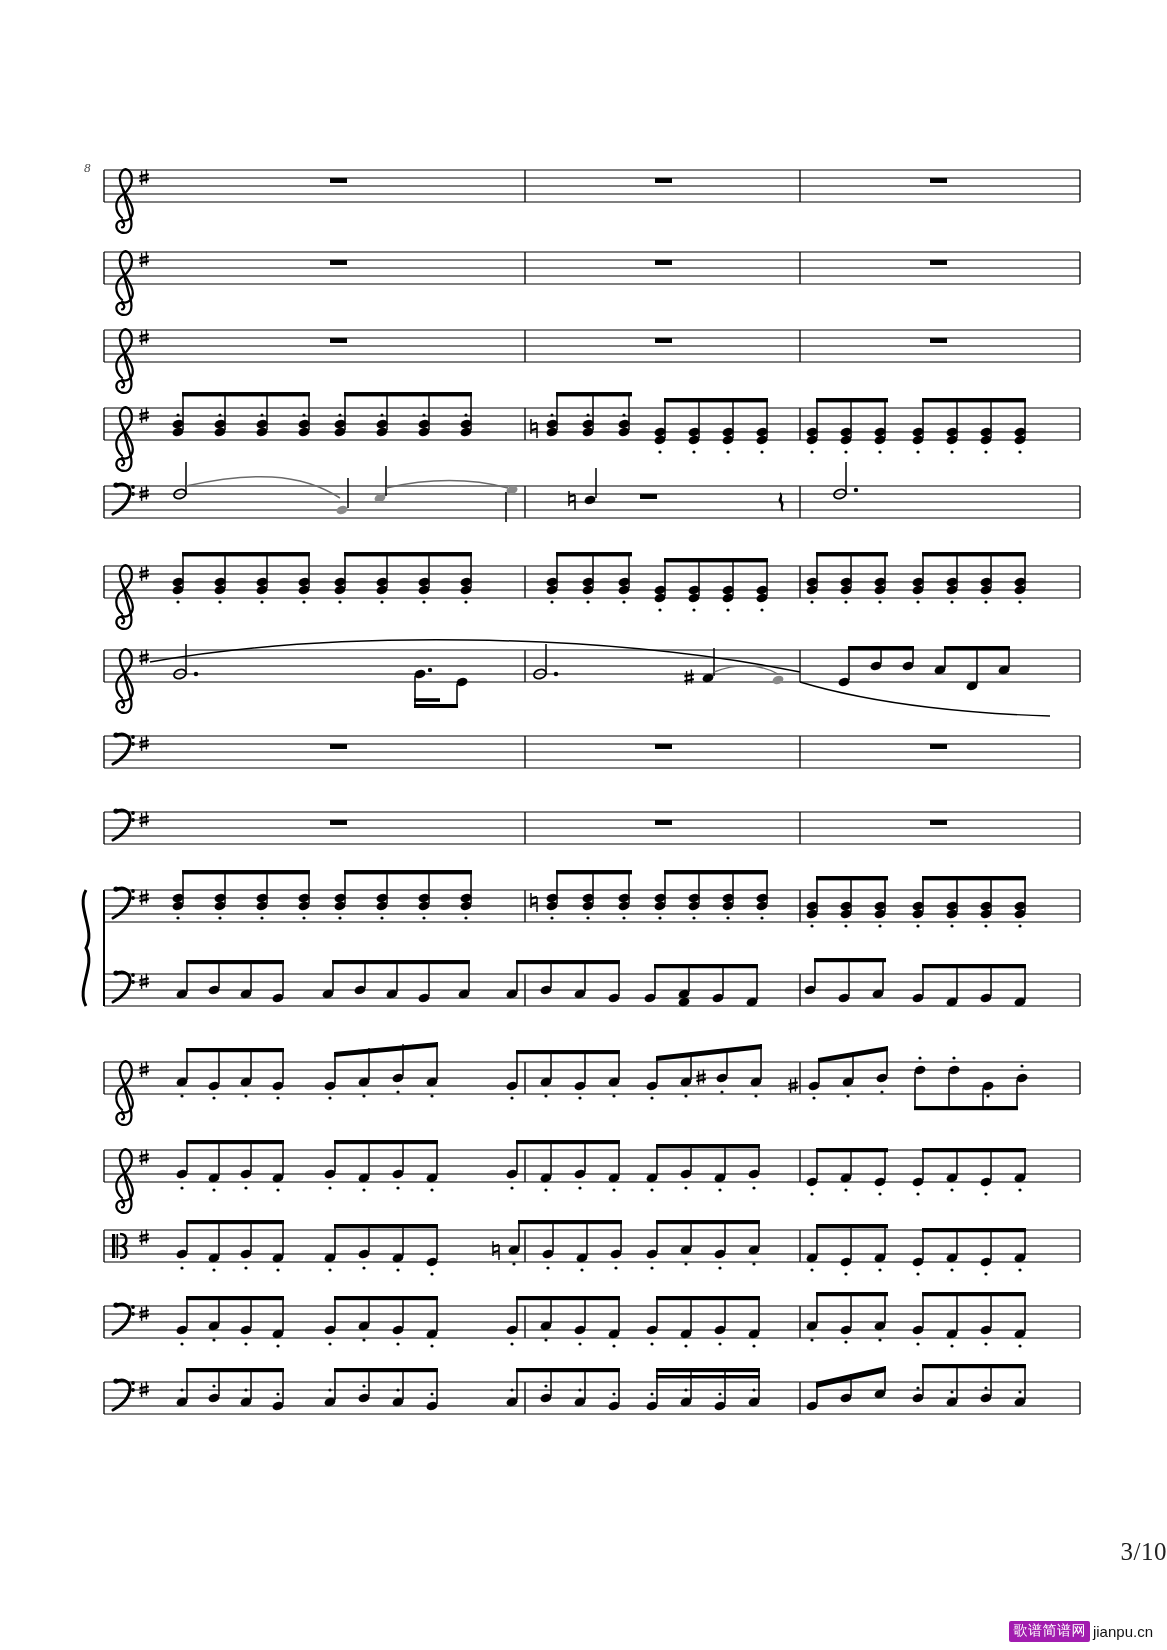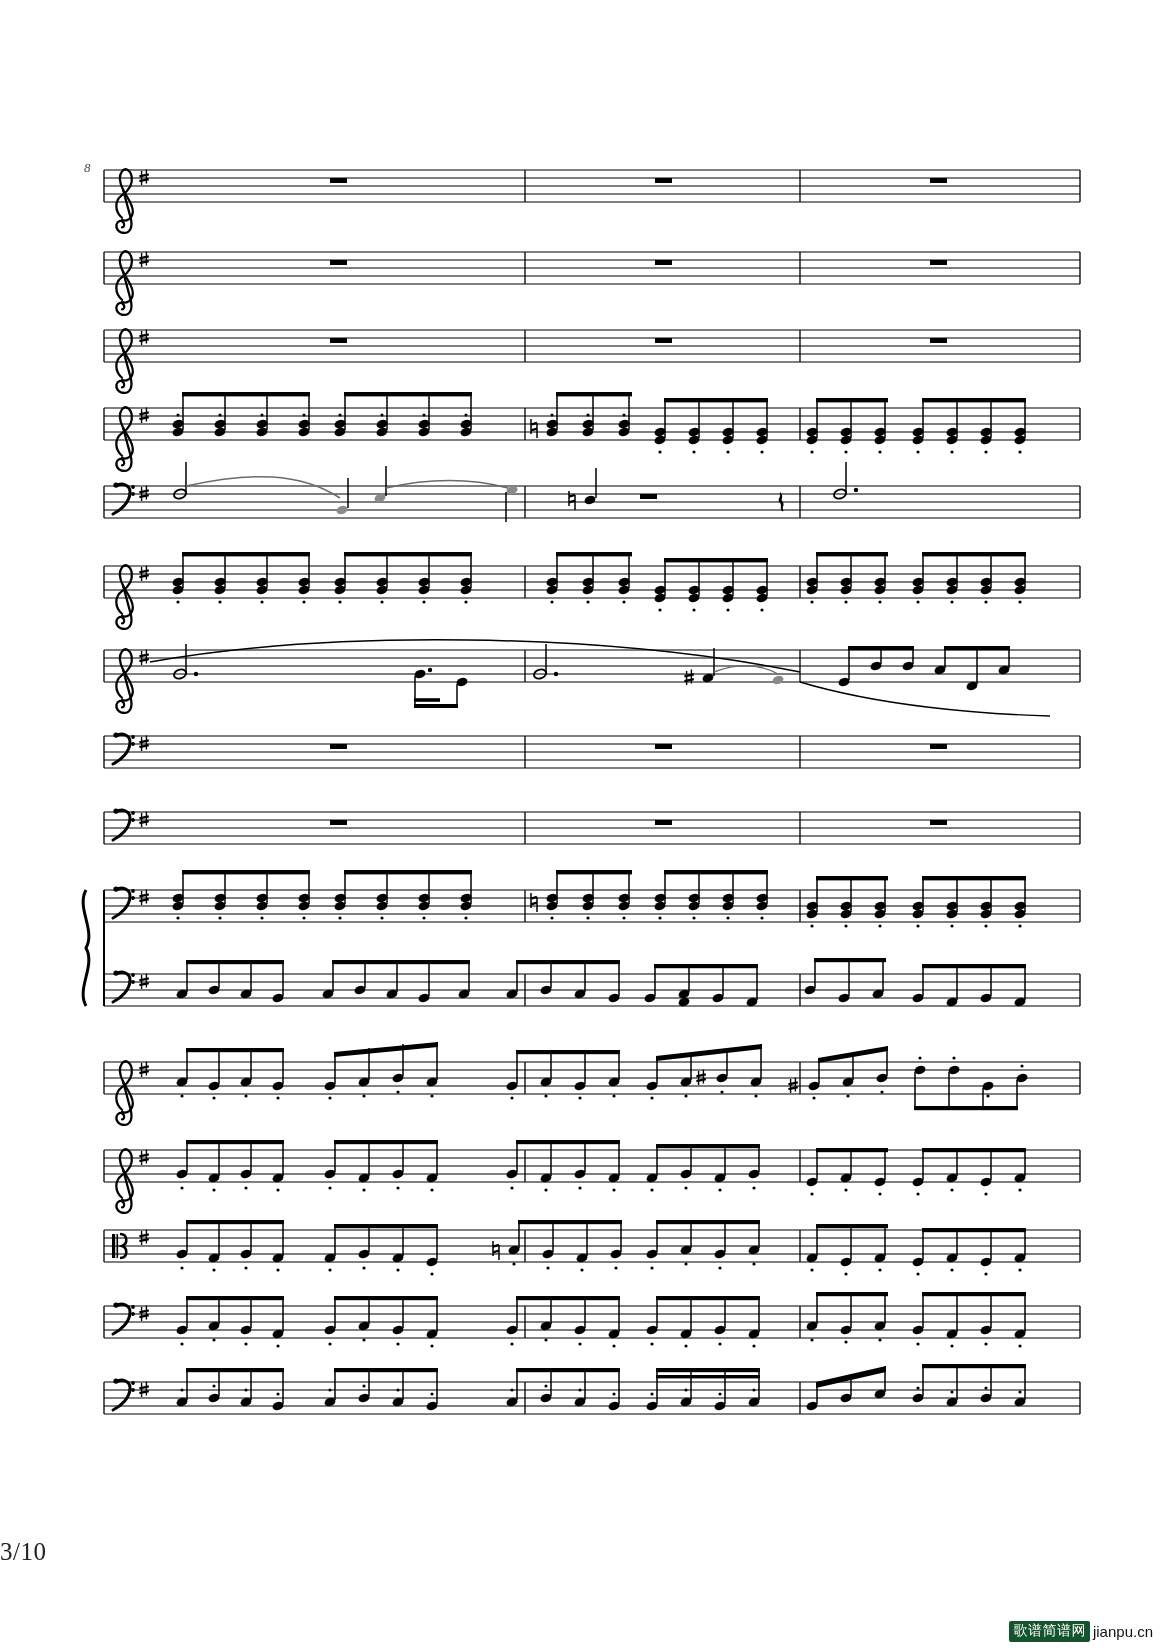--- a/index.html
+++ b/index.html
@@ -38,40 +38,40 @@
     font-family: "Liberation Serif", serif;
     font-size: 13px;
     font-style: italic;
     color: #4a4a4a;
   }
   .page-number {
     position: absolute;
     left: 0;
     top: 1538px;
     width: 1167px;
-    text-align: left;
+    text-align: right;
     font-family: "Liberation Serif", serif;
     font-size: 25px;
     color: #222;
     letter-spacing: 0.5px;
   }
   .watermark {
     position: absolute;
     right: 14px;
     bottom: 8px;
     display: flex;
     align-items: center;
     gap: 3px;
     font-family: "Liberation Sans", sans-serif;
     font-size: 15px;
     color: #111;
     white-space: nowrap;
   }
   .watermark .wm-red {
-    background: #14532d;
+    background: #a21caf;
     color: #fff;
     padding: 1px 4px 2px 4px;
     font-size: 14px;
     border-radius: 2px;
     letter-spacing: 0.5px;
   }
 </style>
 </head>
 <body>
 

